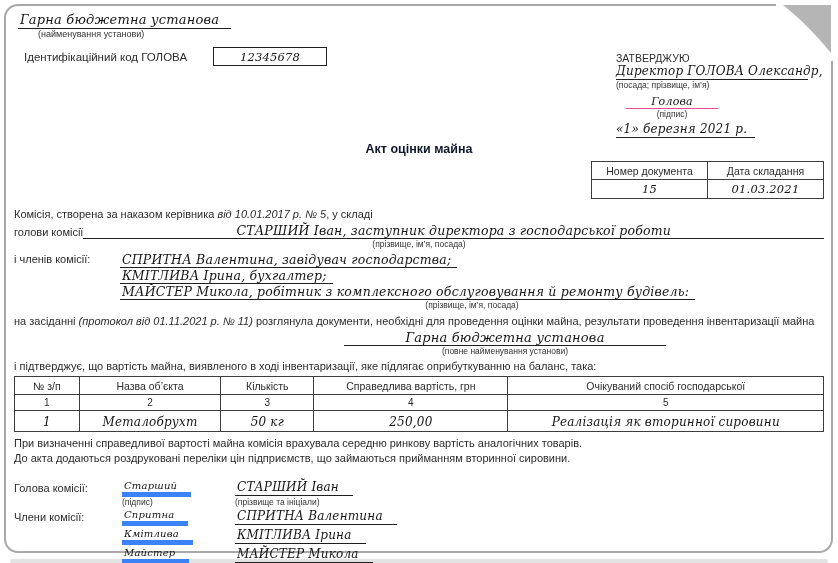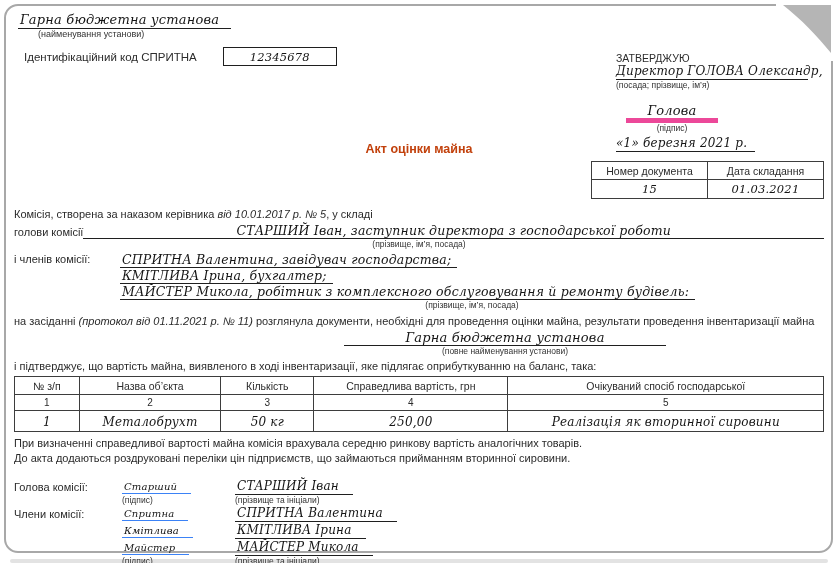--- a/index.html
+++ b/index.html
@@ -22,25 +22,25 @@
   
   .header{position:relative;height:132px;}
   .inst{display:inline-block;margin-left:4px;font-size:13px;border-bottom:1.3px solid #1f1f1f;padding:0 12px 1px 2px;}
   .inst-cap{margin-left:24px;font-size:9px;}
   .edrpou{display:flex;align-items:center;margin-top:8px;margin-left:10px;font-size:11.5px;}
   .edrpou-box{margin-left:26px;width:112px;height:17px;border:1.4px solid #1f1f1f;
               display:flex;align-items:center;justify-content:center;font-size:11.5px;}
   .approve{position:absolute;top:42px;right:16px;width:192px;font-size:10.5px;}
   .approve .nm{display:block;border-bottom:1px solid #1f1f1f;font-size:12px;padding-bottom:1px;white-space:nowrap;}
   .sign-seg{display:block;width:92px;margin-left:10px;text-align:center;
-            border-bottom:5px solid #ec4899;font-size:13px;margin-top:13px;}
+            border-bottom:1px solid #ec4899;font-size:11px;margin-top:5px;}
   .sign-cap{width:92px;margin-left:10px;text-align:center;}
   .apr-date{display:inline-block;border-bottom:1px solid #1f1f1f;font-size:12px;margin-top:3px;padding:0 8px 1px 0;}
 
-  .title{text-align:center;font-weight:bold;font-size:12.5px;height:16px;color:#c2410c;}
+  .title{text-align:center;font-weight:bold;font-size:12.5px;height:16px;color:#0f172a;}
 
   table.meta{border-collapse:collapse;margin:3px 0 8px auto;}
   table.meta td{border:1px solid #3d3d3d;text-align:center;}
   table.meta .h{font-size:10.5px;width:113px;height:15px;font-stretch:condensed;}
   table.meta .v{font-size:11.5px;height:16px;}
 
   .bp{font-size:11px;line-height:14px;margin:0;}
   .it{font-style:italic;text-align:right;}
   .p1{margin-top:5px;}
 
@@ -68,21 +68,21 @@
   table.main .dv .hw{font-size:12px;}
 
   .notes{margin-top:4px;}
   .notes .bp{line-height:15px;}
 
   .sigs{margin-top:13px;font-size:11px;}
   .sig-row{display:flex;align-items:center;margin-top:1px;}
   .sig-label{width:108px;}
   .sig-col{width:113px;}
   .sig-nm{flex:1;}
-  .hw-sign{display:inline-block;border-bottom:1px solid #3b82f6;font-size:10px;padding:0 14px 1px 2px;}
+  .hw-sign{display:inline-block;border-bottom:5px solid #3b82f6;font-size:10px;padding:0 14px 1px 2px;}
   .hw-name{display:inline-block;border-bottom:1px solid #1f1f1f;font-size:12px;padding:0 14px 1px 2px;}
   .sig-caps{display:flex;margin-top:0;}
   .sc1{width:108px;}
   .sc2{width:113px;}
 </style>
 </head>
 <body>
 
 <div class="page">
   <div class="frame"></div>
@@ -91,21 +91,21 @@
     <path d="M2,0 L50,0 L50,48 C37,32 20,14 2,0 Z" fill="#b5b5b5"></path>
   </svg>
   <div class="strip"></div>
 
   <div class="content">
 
     <div class="header">
       <span class="inst hw">Гарна бюджетна установа</span>
       <div class="inst-cap cap">(найменування установи)</div>
       <div class="edrpou">
-        <span>Ідентифікаційний код СПРИТНА</span>
+        <span>Ідентифікаційний код ГОЛОВА</span>
         <span class="edrpou-box">
           <span class="hw">12345678</span>
         </span>
       </div>
       <div class="approve">
         <div>ЗАТВЕРДЖУЮ</div>
         <span class="nm hw">Директор ГОЛОВА Олександр,</span>
         <div class="cap">(посада; прізвище, ім’я)</div>
         <span class="sign-seg hw">Голова</span>
         <div class="sign-cap cap">(підпис)</div>

